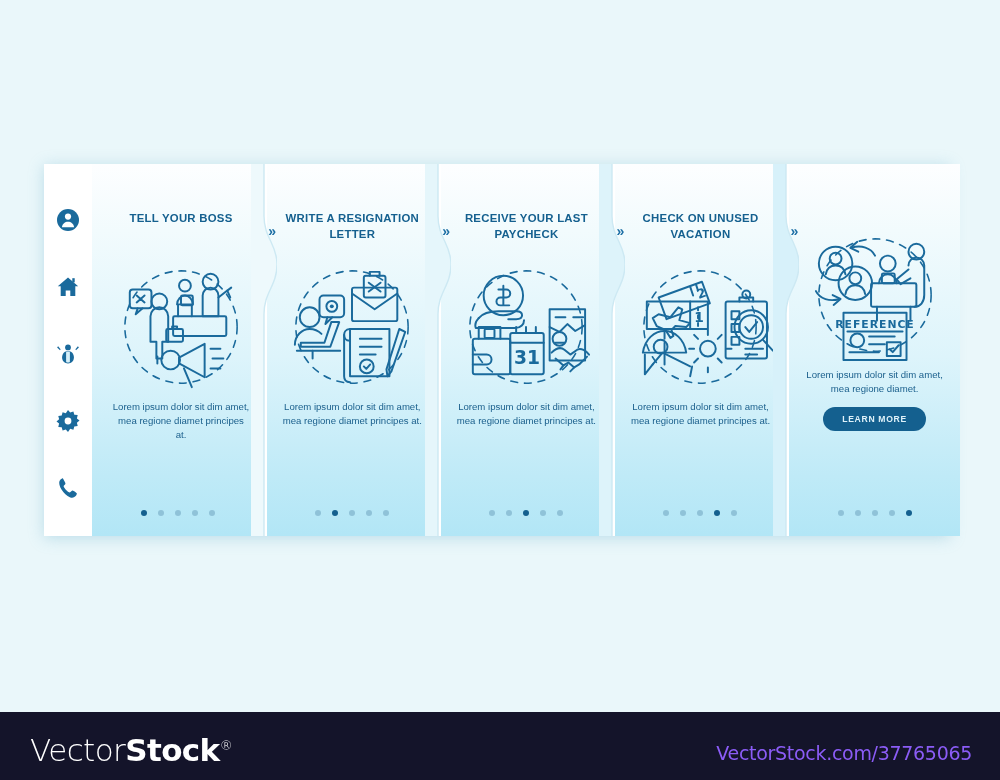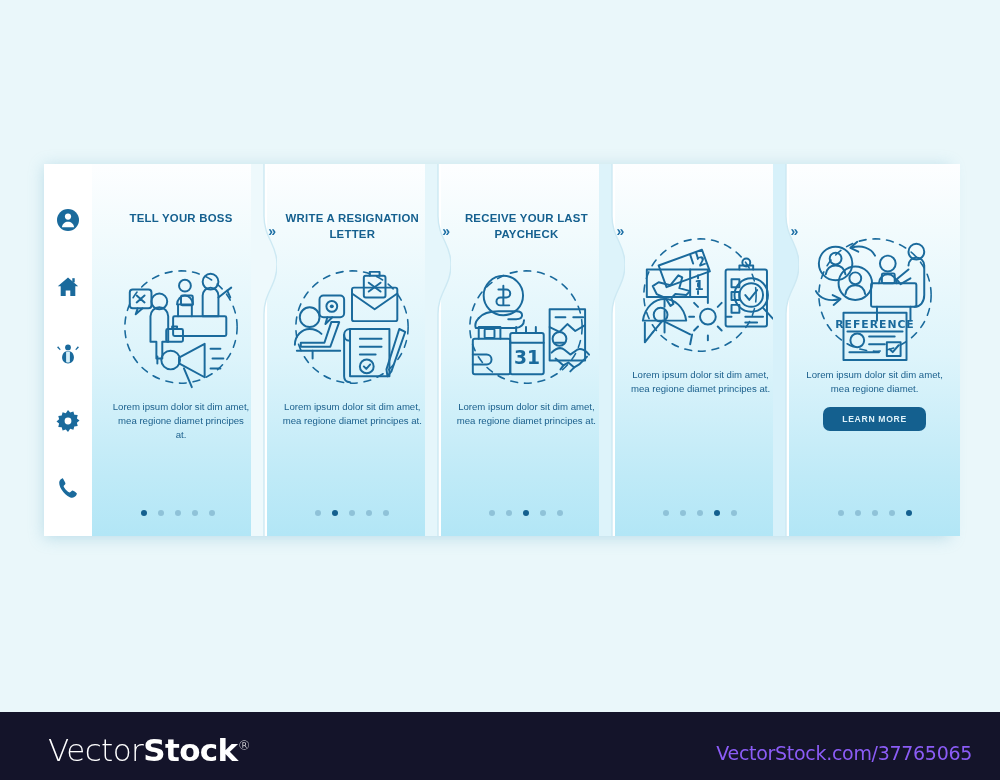--- a/index.html
+++ b/index.html
@@ -71,37 +71,37 @@
 
   .panel-body {
     margin-top:6px; font-size:9.6px; color:#1a5f8c;
     text-align:center; line-height:1.45; max-width:140px;
   }
 
   .learn-more {
     margin-top:11px;
     background:#14608f; color:#dff2fa;
     font-size:8.6px; font-weight:bold; letter-spacing:.7px;
-    border:none; border-radius:7px;
+    border:none; border-radius:12px;
     padding:7px 19px 7px 19px; cursor:pointer;
     font-family:"Liberation Sans", sans-serif;
   }
 
   .dots { position:absolute; bottom:20px; left:0; width:100%;
           display:flex; justify-content:center; gap:11px; }
   .dot { width:6px; height:6px; border-radius:50%; background:#8fc2d8; cursor:pointer; }
   .dot.active { background:#14608f; }
 
   
   #footer {
     position:absolute; left:0; top:712px; width:1000px; height:68px;
     background:#14142a;
   }
   #logo {
-    position:absolute; left:48px; top:20px;
+    position:absolute; left:30px; top:20px;
     color:#ffffff; font-size:31px; letter-spacing:-.6px;
     font-family:"DejaVu Sans", sans-serif;
   }
   #logo .lo-a { font-weight:300; }
   #logo .lo-b { font-weight:bold; }
   #logo .lo-r { font-size:13px; vertical-align:super; font-weight:300; }
   #vs-url {
     position:absolute; right:28px; top:30px;
     color:#8b5cf6; font-size:19px; letter-spacing:-.3px;
     font-family:"DejaVu Sans", sans-serif;
@@ -313,20 +313,21 @@
       <div class="wave">
         <svg viewBox="0 0 26 372" preserveAspectRatio="none">
           <path d="M0 0 H13 C13 0 13 36 13 52 C13 74 26 80 26 100 C26 122 13 128 13 150 C13 166 13 372 13 372 H0 Z" fill="#ddf3fa"></path>
           <path d="M13 0 C13 0 13 36 13 52 C13 74 26 80 26 100 C26 122 13 128 13 150 C13 166 13 372 13 372" fill="none" stroke="#cde9f3" stroke-width="1.4"></path>
         </svg>
       </div>
       <div class="step-arrow">»</div>
     </div>
 
     <div class="panel">
+      <div class="panel-title">CHECK ON UNUSED VACATION</div>
 
       <div class="illus">
         <svg viewBox="0 0 140 132" fill="none" stroke="#1a6a9c" stroke-width="2" stroke-linecap="round" stroke-linejoin="round">
           <circle cx="70" cy="64" r="57" stroke-dasharray="7 7" stroke-width="1.6"></circle>
 
           <path d="M28 34l44-16 8 22-44 16z"></path>
           <path d="M60 23l3 9M66 21l2 6"></path>
           <text x="73" y="34" font-family="DejaVu Sans, sans-serif" font-size="13" font-weight="bold" fill="#1a6a9c" stroke="none" text-anchor="middle" transform="rotate(-20 73 34)">2</text>
 
           <path d="M16 38h62v28H16z"></path>

